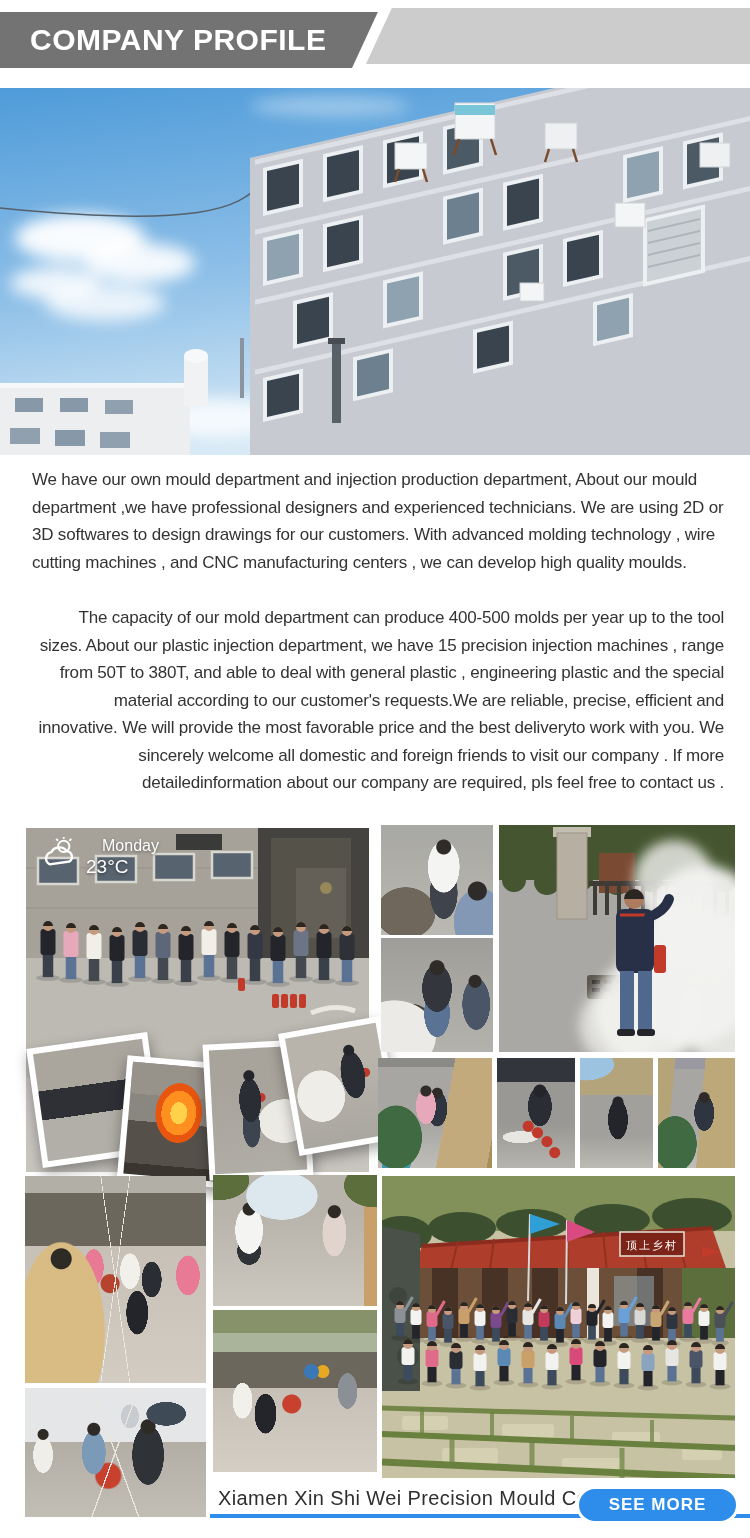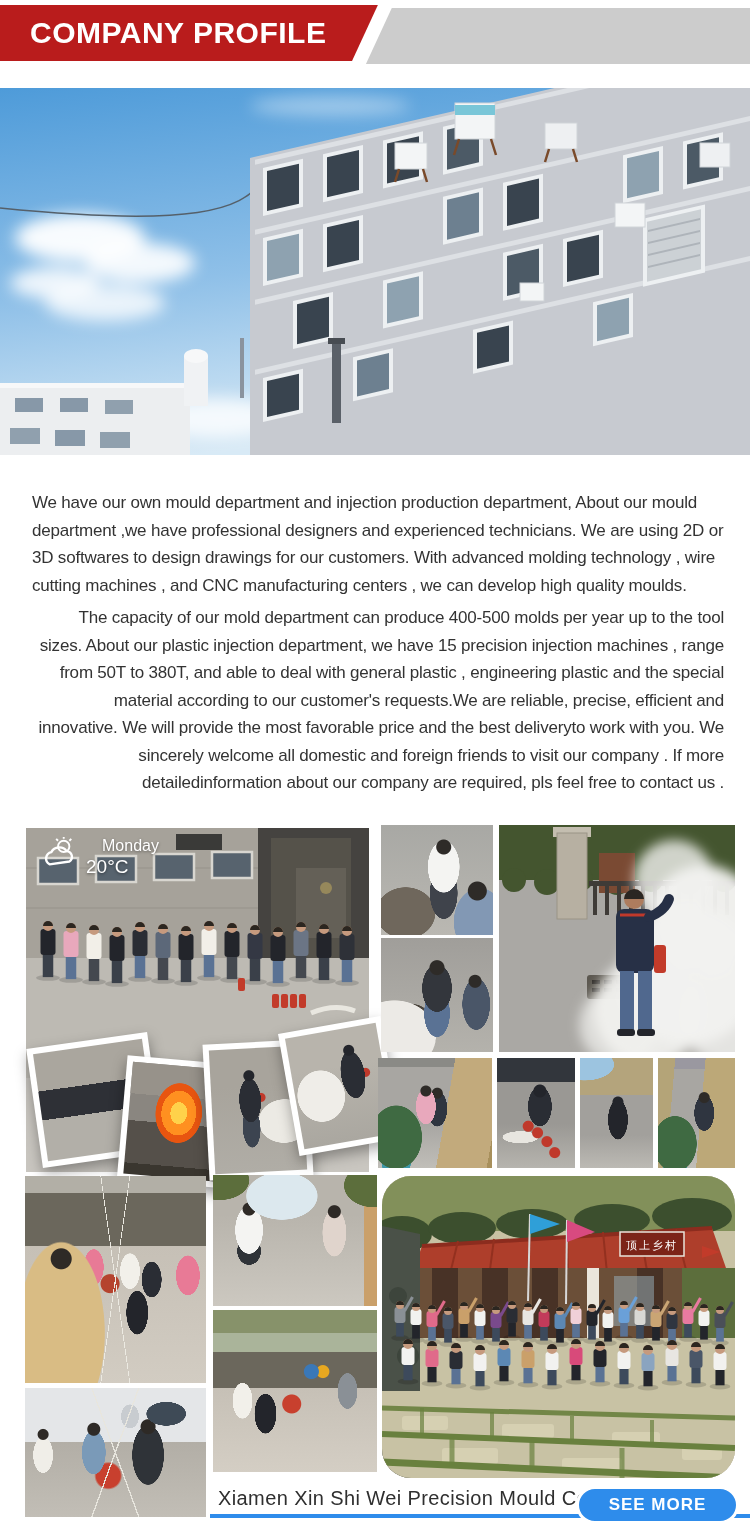--- a/index.html
+++ b/index.html
@@ -1,31 +1,31 @@
 <!DOCTYPE html>
 <html><head>
 <meta charset="utf-8">
 <style>
   html,body{margin:0;padding:0;background:#fff;}
   #page{position:relative;width:750px;height:1538px;background:#ffffff;overflow:hidden;
         font-family:"Liberation Sans",sans-serif;color:#333;}
   
-  .hdr-blue{position:absolute;left:0;top:5px;width:392px;height:56px;background:#b91c1c;
+  .hdr-blue{position:absolute;left:0;top:12px;width:392px;height:56px;background:#737373;
             clip-path:polygon(0 0,96.4% 0,89.8% 100%,0 100%);}
   .hdr-gray{position:absolute;left:364px;top:8px;width:386px;height:56px;background:#cccccc;
             clip-path:polygon(7.2% 0,100% 0,100% 100%,0.5% 100%);}
   .hdr-title{position:absolute;left:30px;top:50%;transform:translateY(-50%);
              font-size:30px;font-weight:bold;color:#fff;letter-spacing:.5px;white-space:nowrap;}
   
   .ph{position:absolute;overflow:hidden;background:#b0aeaa;}
   .ph svg{display:block;width:100%;height:100%;}
   
   .para{position:absolute;left:32px;width:692px;font-size:17px;line-height:27.5px;
         letter-spacing:-0.2px;color:#333;overflow:hidden;}
-  #para1{top:466px;height:114px;margin-top:23px;}
+  #para1{top:466px;height:114px;}
   #para2{top:604px;height:196px;text-align:right;}
   
   .weather{position:absolute;left:14px;top:8px;display:flex;align-items:flex-start;gap:8px;
            color:#fff;text-shadow:0 1px 3px rgba(0,0,0,.45);}
   .weather .day{font-size:16px;line-height:20px;padding-left:16px;}
   .weather .temp{font-size:19px;line-height:22px;}
   
   .pol{position:absolute;background:#fff;padding:6px;box-shadow:0 6px 14px rgba(0,0,0,.35);}
   .pol .inner{width:100%;height:100%;}
   
@@ -378,21 +378,21 @@
     </svg>
 
     <div class="weather">
       <svg width="38" height="34" viewBox="0 -4 40 36">
         <circle cx="25" cy="7" r="6" fill="none" stroke="#fff" stroke-width="2"></circle>
         <path d="M25,-1 L25,-3 M31,1 L33,-1 M19,1 L17,-1" stroke="#fff" stroke-width="2"></path>
         <path d="M10,26 a7,7 0 0 1 2,-13 a9,8 0 0 1 16,-1 a6,6 0 0 1 3,11 z" fill="none" stroke="#fff" stroke-width="2.5" stroke-linejoin="round"></path>
       </svg>
       <div>
         <div class="day">Monday</div>
-        <div class="temp">20°C</div>
+        <div class="temp">23°C</div>
       </div>
     </div>
 
     <div class="pol" style="left:8px;top:212px;width:110px;height:108px;transform:rotate(-8deg);">
         <div class="inner pol1i"></div>
       </div>
     <div class="pol" style="left:96px;top:232px;width:100px;height:112px;transform:rotate(5deg);">
         <div class="inner pol2i"></div>
       </div>
     <div class="pol" style="left:180px;top:214px;width:92px;height:124px;transform:rotate(-3deg);">
@@ -479,21 +479,21 @@
   <div id="strip1" class="ph" style="left:378px;top:1058px;width:114px;height:110px;"></div>
   <div id="strip2" class="ph" style="left:497px;top:1058px;width:78px;height:110px;"></div>
   <div id="strip3" class="ph" style="left:580px;top:1058px;width:73px;height:110px;"></div>
   <div id="strip4" class="ph" style="left:658px;top:1058px;width:77px;height:110px;"></div>
 
   <div id="c2L1" class="ph" style="left:25px;top:1176px;width:181px;height:207px;"></div>
   <div id="c2L2" class="ph" style="left:25px;top:1388px;width:181px;height:129px;"></div>
   <div id="c2M1" class="ph" style="left:213px;top:1175px;width:164px;height:131px;"></div>
   <div id="c2M2" class="ph" style="left:213px;top:1310px;width:164px;height:162px;"></div>
 
-  <div class="ph" style="left:382px;top:1176px;width:353px;height:302px;border-radius:29px;">
+  <div class="ph" style="left:382px;top:1176px;width:353px;height:302px;">
     <svg viewBox="0 0 353 302" preserveAspectRatio="none">
       <rect width="353" height="302" fill="#c8c2a4"></rect>
       <rect x="0" y="0" width="353" height="55" fill="#82905a"></rect>
       <g fill="#3c4f2e">
           <ellipse cx="20" cy="58" rx="30" ry="18"></ellipse>
           <ellipse cx="80" cy="52" rx="34" ry="16"></ellipse>
           <ellipse cx="150" cy="48" rx="36" ry="15"></ellipse>
           <ellipse cx="230" cy="44" rx="38" ry="16"></ellipse>
           <ellipse cx="310" cy="40" rx="40" ry="18"></ellipse>
         </g>

